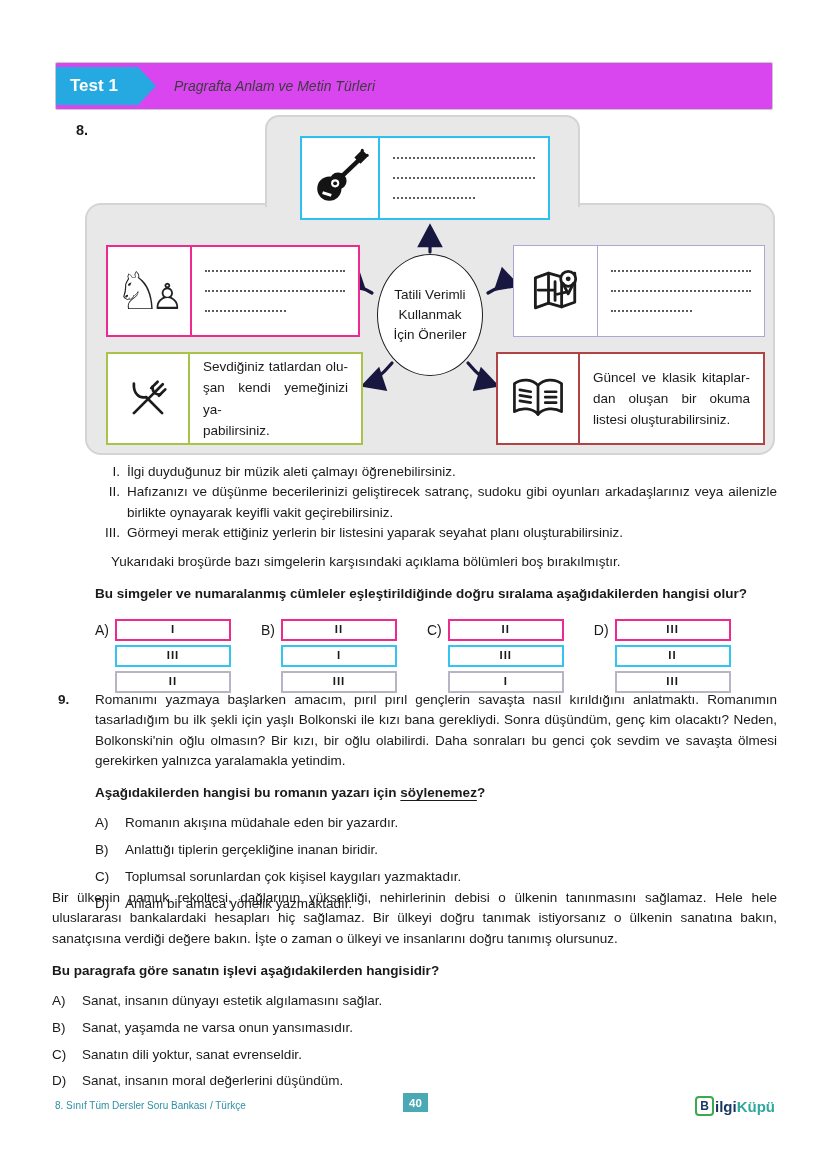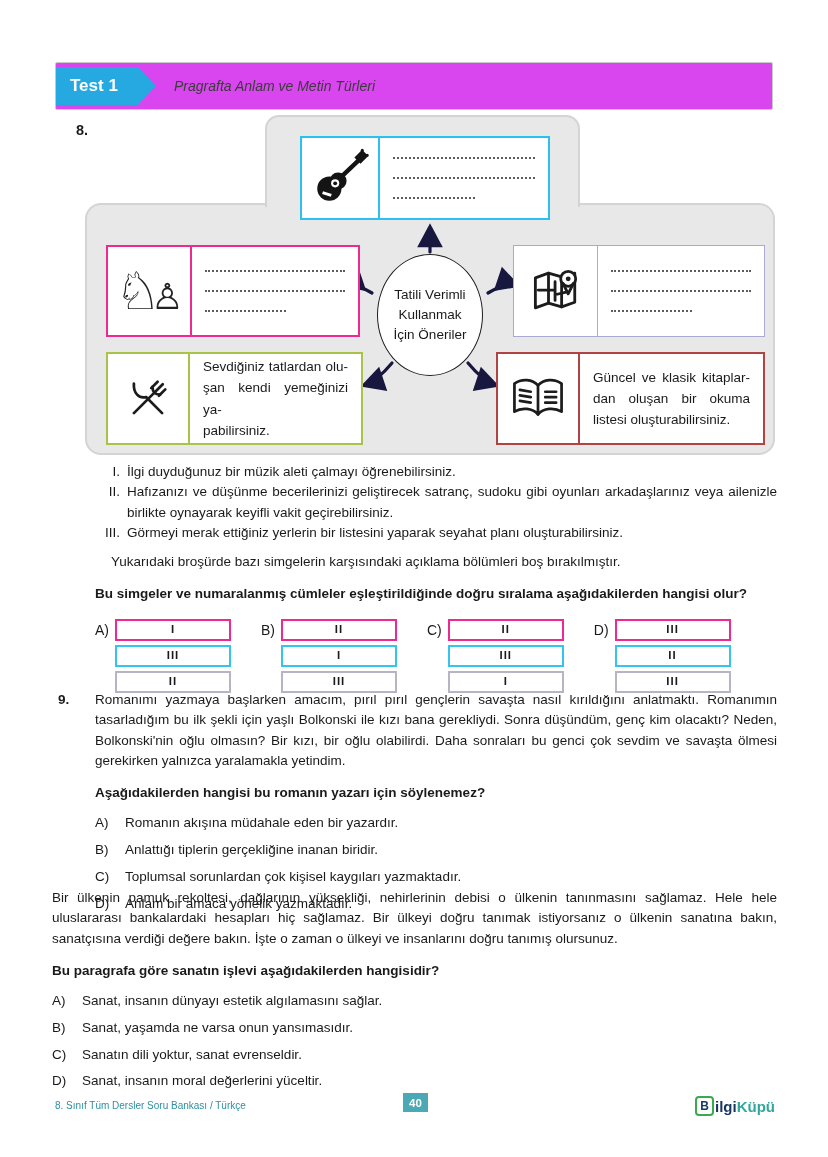--- a/index.html
+++ b/index.html
@@ -72,21 +72,21 @@
   .qsec .qn{flex:none;font-weight:bold;box-sizing:border-box;}
   .qsec .qbody{flex:1;}
   .para{text-align:justify;}
   .q9{left:58px;top:690px;width:719px;}
   .q9 .qn{width:37px;}
   .q10{left:52px;top:888px;width:725px;}
   .q10 .qn{width:43px;}
   .abc{margin-top:10px;}
   .abc .arow{display:flex;margin-bottom:6.5px;}
   .abc .alab{flex:none;width:30px;}
-  .underl{text-underline-offset:3px;}
+  .underl{text-decoration:underline;text-underline-offset:3px;}
 
   
   .foot-left{position:absolute;left:55px;top:1100px;font-size:10px;color:#2e8fa3;}
   .foot-page{position:absolute;left:403px;top:1093px;width:25px;height:19px;background:#4aa9b4;
              color:#fff;font-size:11.5px;font-weight:bold;display:flex;align-items:center;justify-content:center;}
   .foot-logo{position:absolute;right:53px;top:1096px;display:flex;align-items:center;font-size:15px;}
   .logo-b{display:inline-flex;align-items:center;justify-content:center;width:15px;height:16px;
           border:2px solid #3ba94c;border-radius:4px;color:#17375e;font-weight:800;font-size:12px;margin-right:1px;}
   .logo-ilgi{color:#17375e;font-weight:800;}
   .logo-kupu{color:#2fa79e;font-weight:700;}
@@ -317,21 +317,21 @@
           <div class="arow">
             <div class="alab">B)</div>
             <div>Sanat, yaşamda ne varsa onun yansımasıdır.</div>
           </div>
           <div class="arow">
             <div class="alab">C)</div>
             <div>Sanatın dili yoktur, sanat evrenseldir.</div>
           </div>
           <div class="arow">
             <div class="alab">D)</div>
-            <div>Sanat, insanın moral değerlerini yüceltir.</div>
+            <div>Sanat, insanın moral değerlerini düşündüm.</div>
           </div>
         </div>
       </div>
     </div>
   </div>
 
   <div class="foot-left">8. Sınıf Tüm Dersler Soru Bankası / Türkçe</div>
   <div class="foot-page">40</div>
   <div class="foot-logo">
     <span class="logo-b">B</span>

